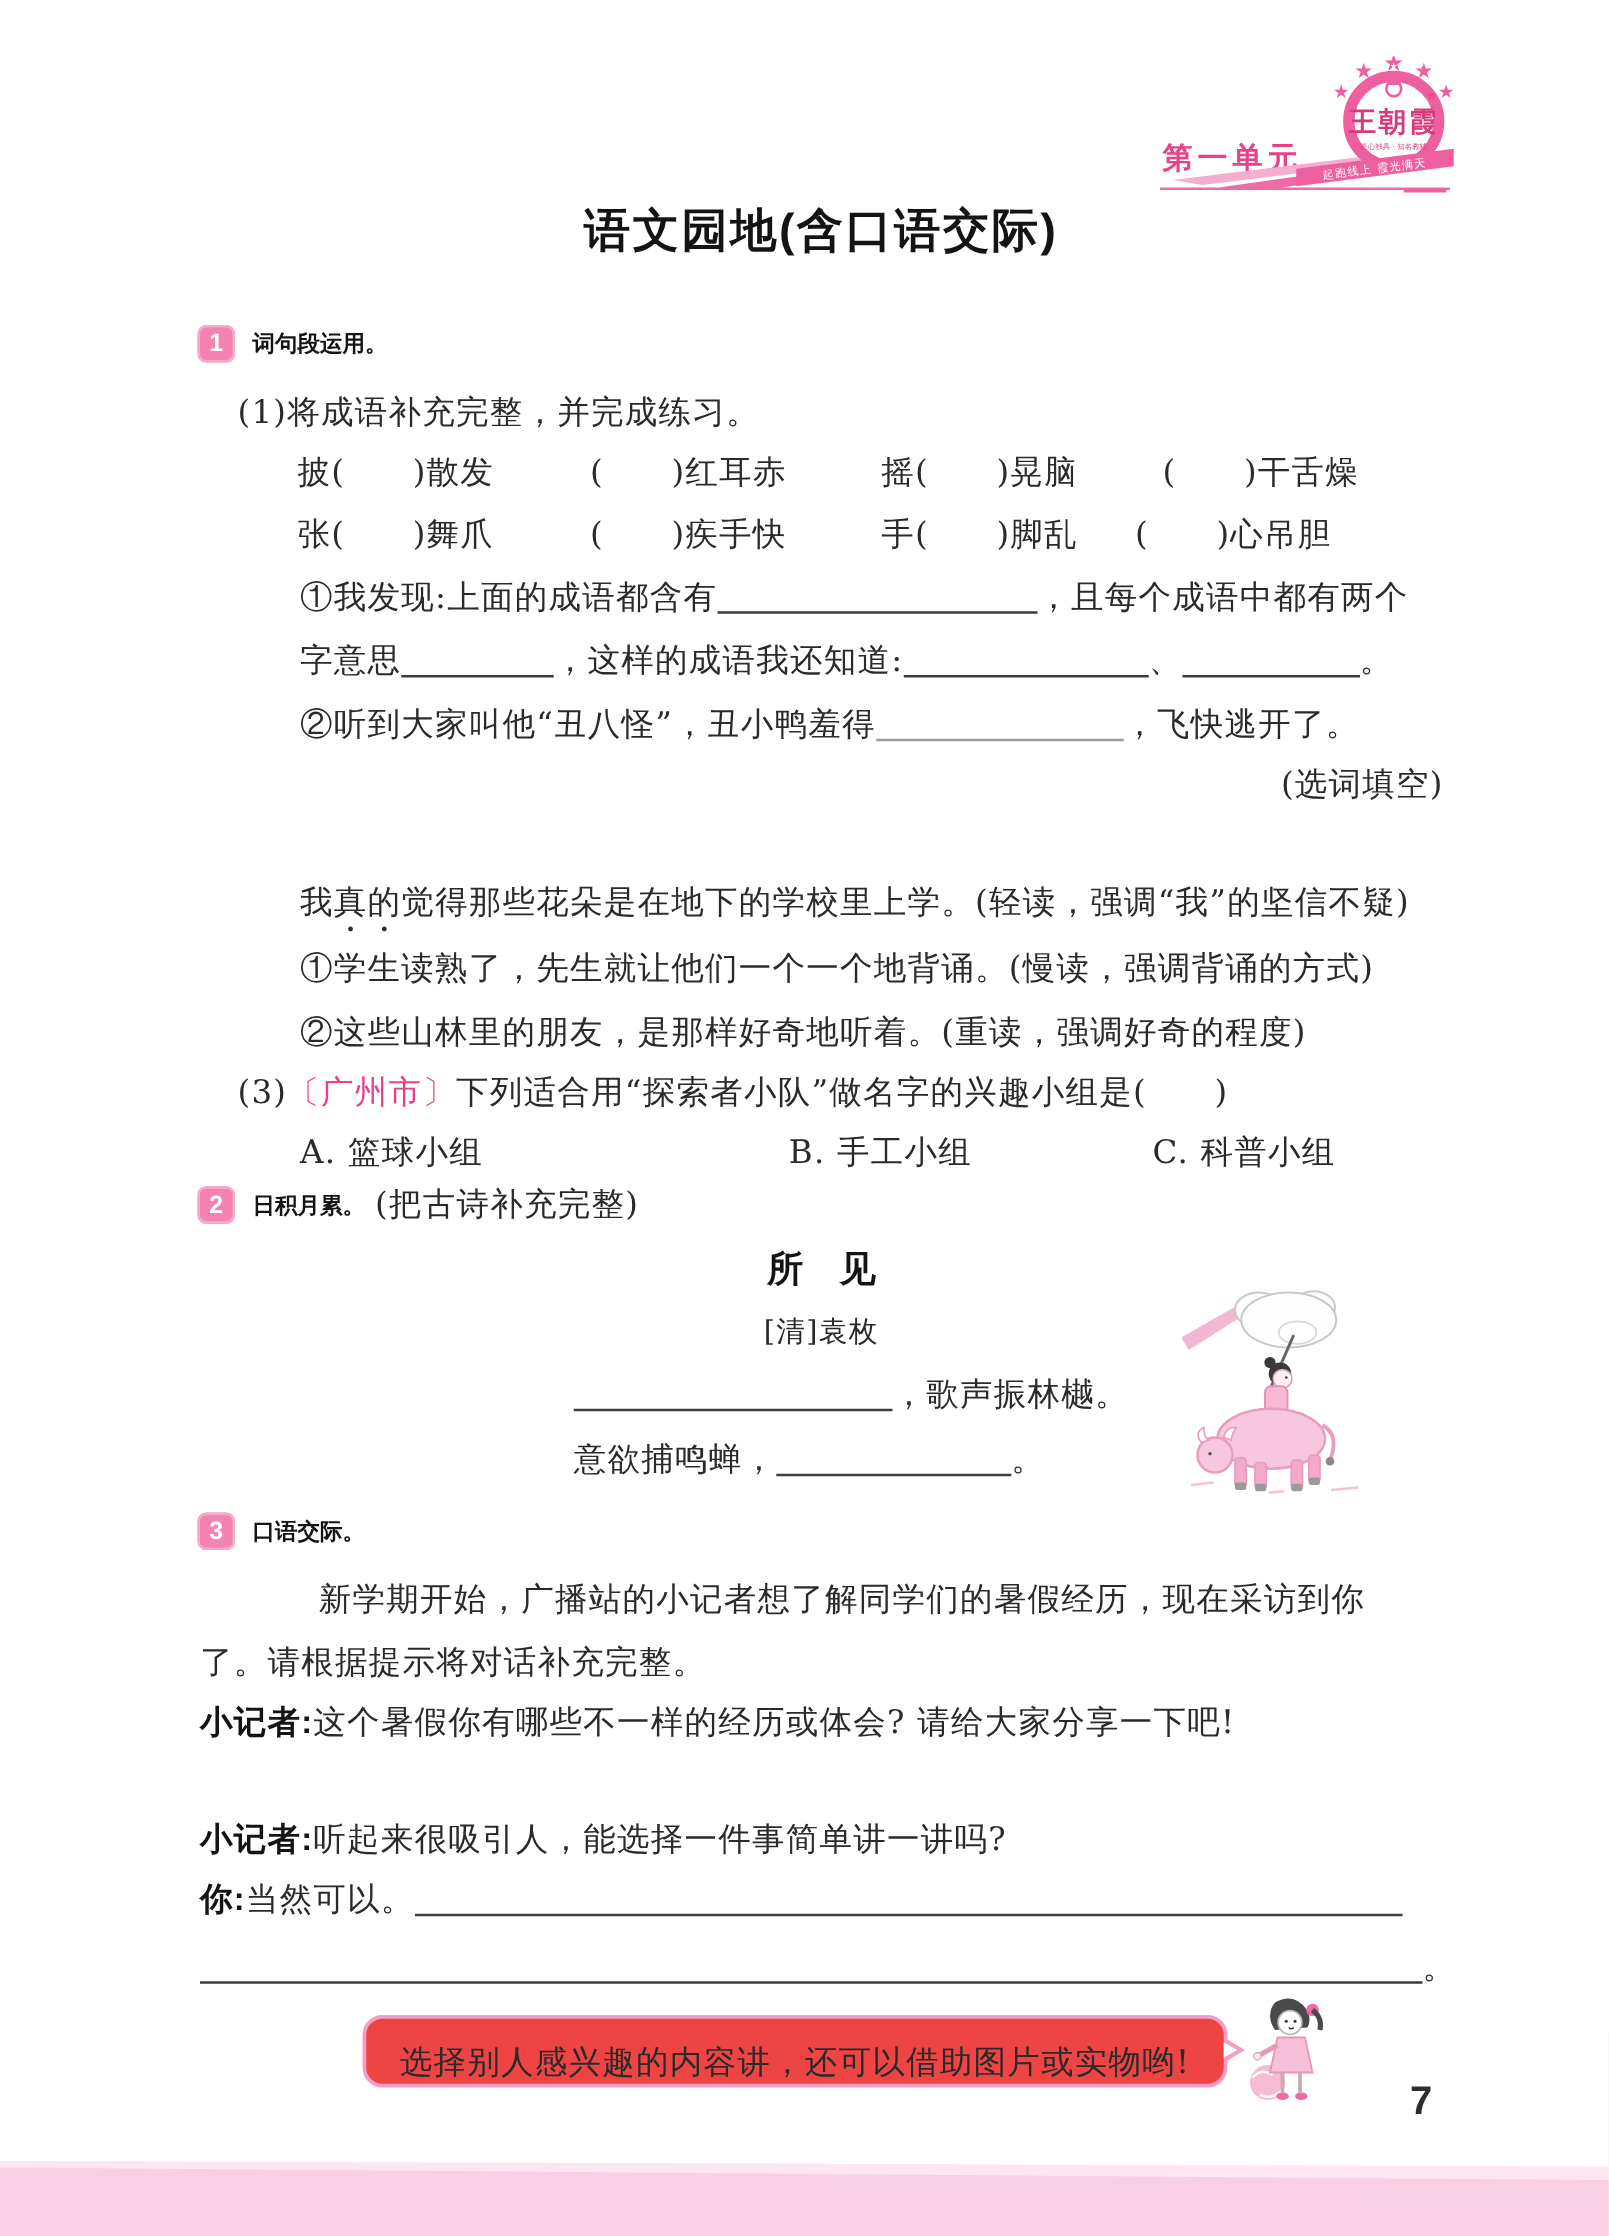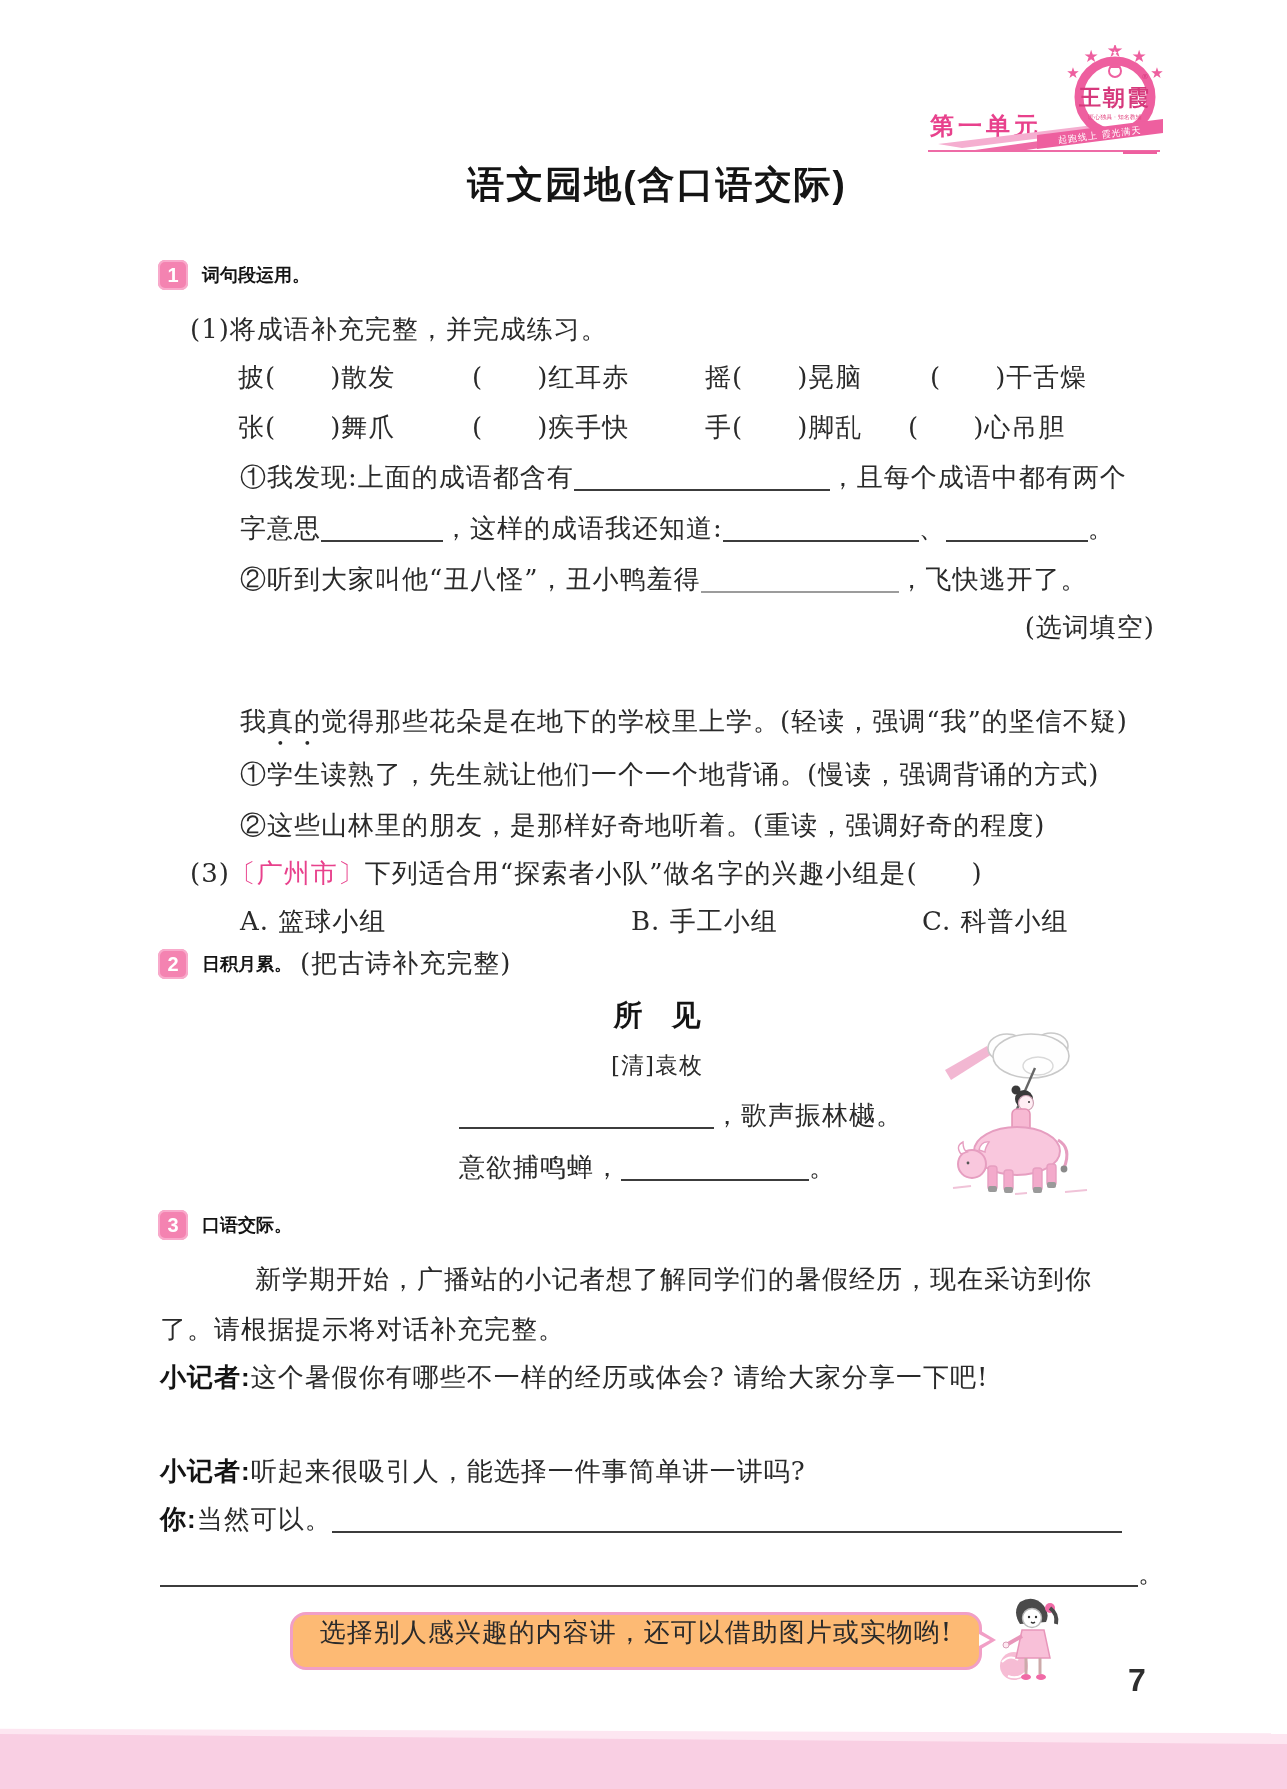--- a/index.html
+++ b/index.html
@@ -39,22 +39,22 @@
   .emph {
     -webkit-text-emphasis:filled dot #2a2a2a;
     -webkit-text-emphasis-position:under;
     text-emphasis:filled dot #2a2a2a;
     text-emphasis-position:under right;
   }
   .note-line { left:190px; top:610px; width:965px; text-align:right; }
   .poem-center { left:157px; width:1000px; text-align:center; }
   .tip-bubble {
     left:290px; top:1612px; width:686px; height:52px;
-    border:3px solid #f19fc6; border-radius:16px; background:#fdba74;
-    display:flex; align-items:flex-start; justify-content:center;
+    border:3px solid #f19fc6; border-radius:16px; background:#ef4444;
+    display:flex; align-items:flex-end; justify-content:center;
   }
   .tip-bubble::after {
     content:""; position:absolute; right:-17px; top:16px; width:0; height:0;
     border-top:9px solid transparent; border-bottom:9px solid transparent;
     border-left:15px solid #f19fc6;
   }
   .tip-bubble::before {
     content:""; position:absolute; right:-11px; top:19px; width:0; height:0; z-index:2;
     border-top:6px solid transparent; border-bottom:6px solid transparent;
     border-left:11px solid #ffffff;

